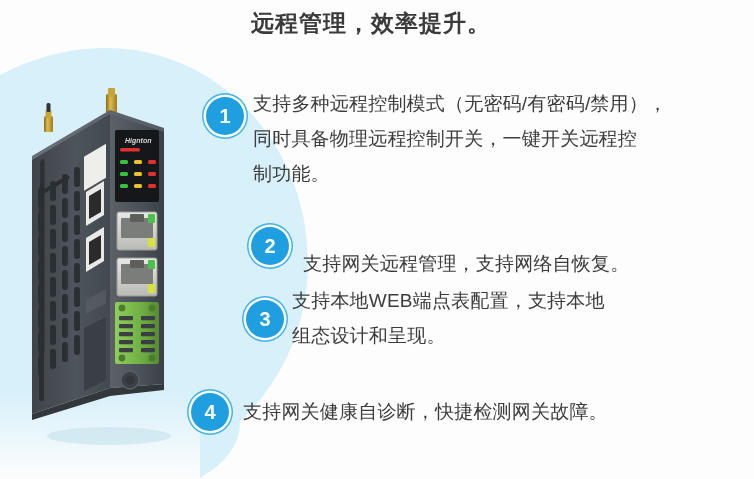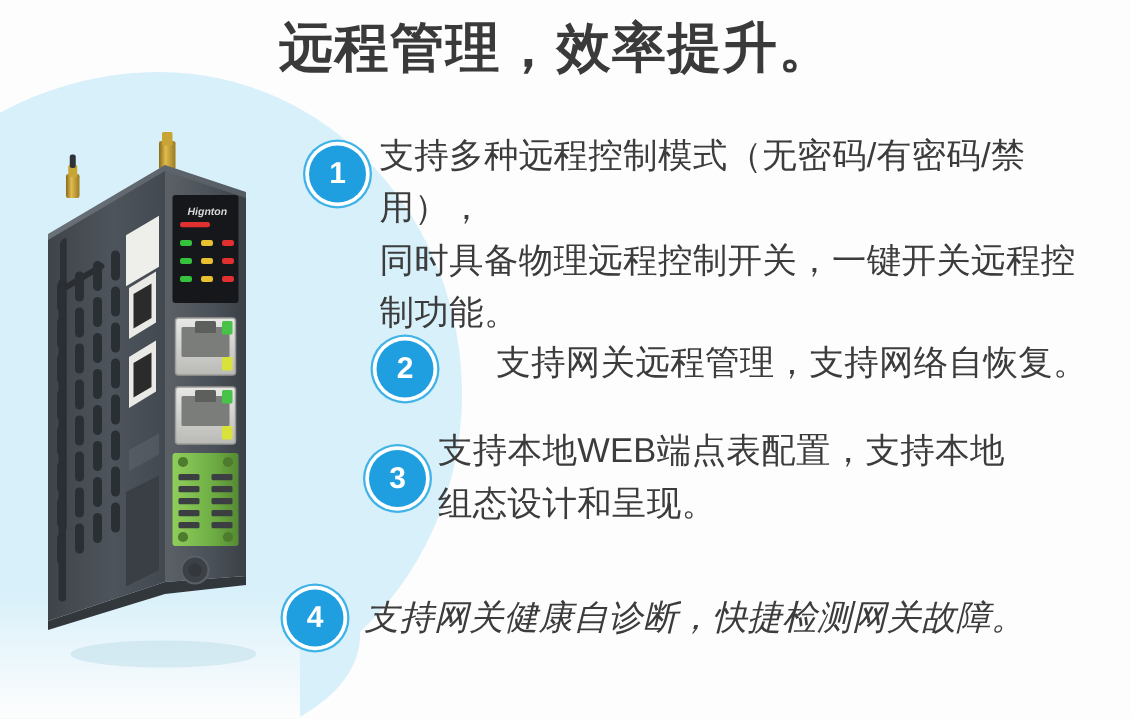--- a/index.html
+++ b/index.html
@@ -29,40 +29,40 @@
   }
   .blobfade{
     position:absolute;left:-130px;top:392px;width:330px;height:110px;
     background:linear-gradient(180deg,rgba(215,240,250,0) 0%,#fdfdfd 78%);
   }
 
   
   .title{
     position:absolute; left:0; top:8px; width:754px;
     text-align:center;
-    font-size:36px; font-weight:bold; letter-spacing:1px;
+    font-size:23px; font-weight:bold; letter-spacing:1px;
     color:#3a3a3a;
     text-indent:-12px;
   }
 
   
   .feature{position:absolute;}
   .badge{
     position:absolute;
     width:38px;height:38px;border-radius:50%;
     background:#1f9fe0;
     box-shadow:0 0 0 2.5px #ffffff, 0 0 0 4px #3fb3e8;
     color:#ffffff;
     font-size:20px;font-weight:bold;
     display:flex;align-items:center;justify-content:center;
     line-height:1;
   }
   .ftext{
     position:absolute;
-    font-size:23px;
+    font-size:19px;
     color:#3c3c3c;
     line-height:35px;
     letter-spacing:0.2px;
     white-space:pre-line;
   }
 
   
   #device{position:absolute;left:14px;top:88px;width:200px;height:360px;}
   #device svg{display:block;}
 </style>
@@ -272,27 +272,27 @@
 
   <div class="feature">
     <div class="badge" style="left:206px;top:97px;">1</div>
     <div class="ftext" style="left:253px;top:86px;width:495px;">支持多种远程控制模式（无密码/有密码/禁用），
 同时具备物理远程控制开关，一键开关远程控
 制功能。</div>
   </div>
 
   <div class="feature">
     <div class="badge" style="left:251px;top:227px;">2</div>
-    <div class="ftext" style="left:303px;top:224px;width:450px;text-align:center;">支持网关远程管理，支持网络自恢复。</div>
+    <div class="ftext" style="left:303px;top:246px;width:450px;">支持网关远程管理，支持网络自恢复。</div>
   </div>
 
   <div class="feature">
     <div class="badge" style="left:246px;top:300px;">3</div>
     <div class="ftext" style="left:292px;top:283px;width:450px;">支持本地WEB端点表配置，支持本地
 组态设计和呈现。</div>
   </div>
 
   <div class="feature">
     <div class="badge" style="left:191px;top:393px;">4</div>
-    <div class="ftext" style="left:243px;top:394px;width:500px;font-style:italic;">支持网关健康自诊断，快捷检测网关故障。</div>
+    <div class="ftext" style="left:243px;top:394px;width:500px;">支持网关健康自诊断，快捷检测网关故障。</div>
   </div>
 
 </div>
 
 </body></html>

